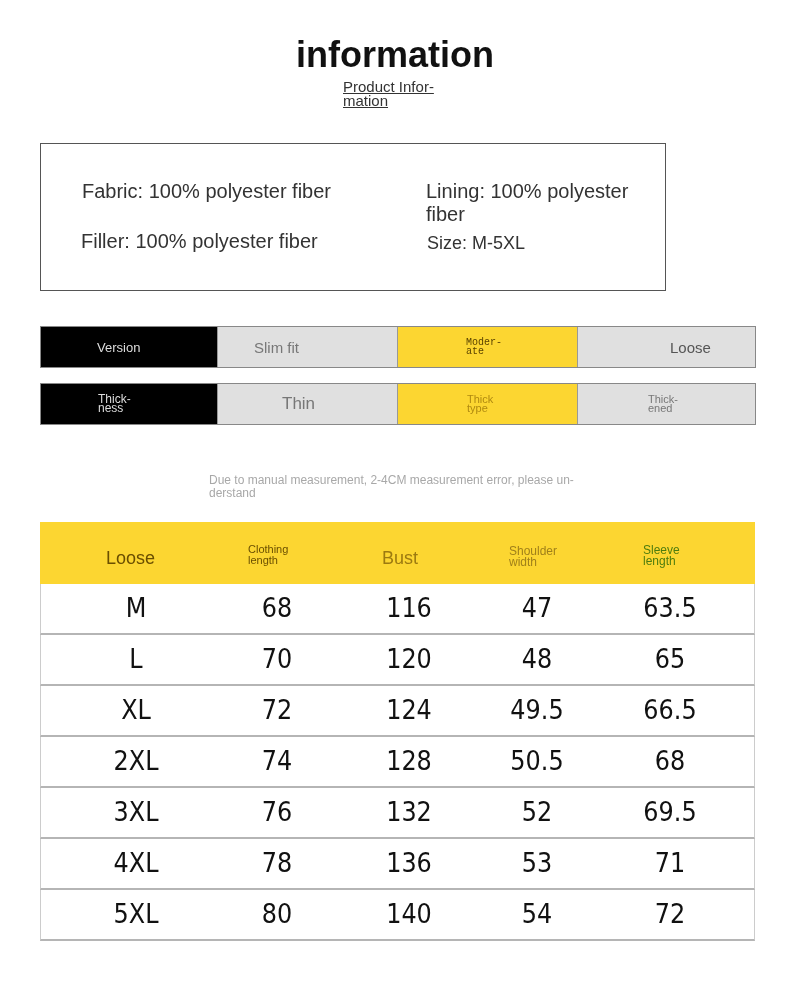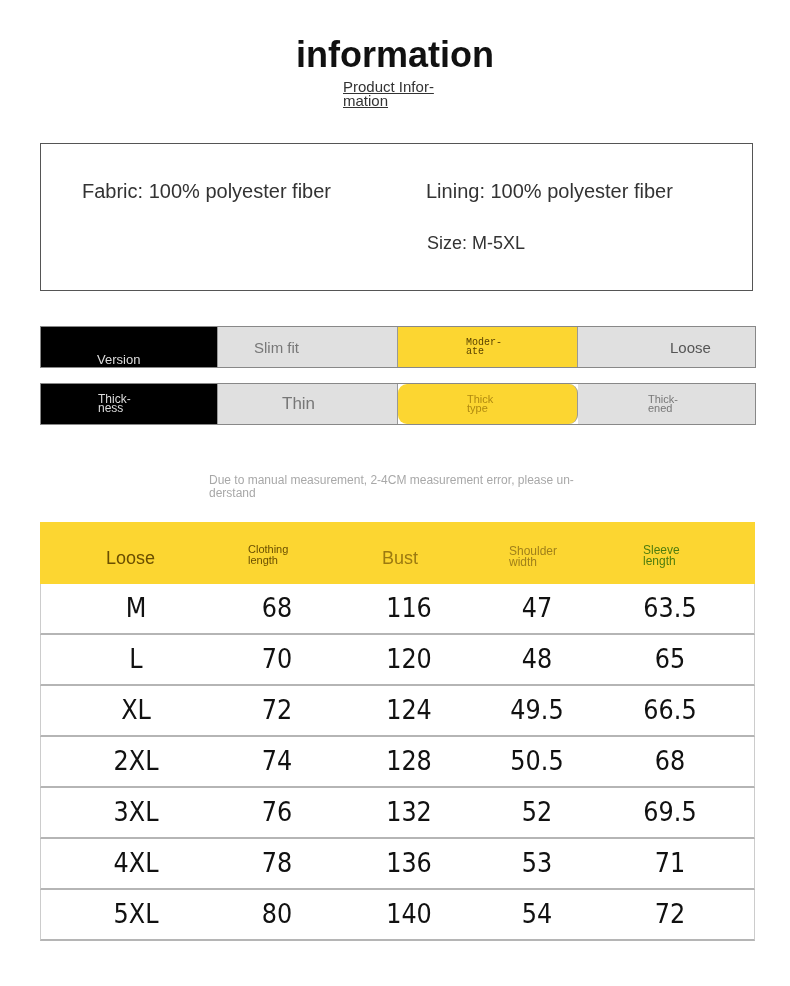--- a/index.html
+++ b/index.html
@@ -1,19 +1,19 @@
 <!DOCTYPE html>
 <html><head>
 <meta charset="utf-8">
 <style>
   html, body { margin: 0; padding: 0; background: #ffffff; }
   body { width: 790px; height: 986px; position: relative; overflow: hidden; font-family: "Liberation Sans", sans-serif; }
   .title { position: absolute; left: 0; width: 790px; top: 34px; text-align: center; font-size: 36px; font-weight: bold; color: #111; letter-spacing: 0px; font-family: "Liberation Sans", sans-serif; }
   .subtitle { position: absolute; left: 343px; top: 80px; width: 120px; font-size: 15px; line-height: 14px; color: #333; }
-  .infobox { position: absolute; left: 40px; top: 143px; width: 713px; height: 148px; border: 1.5px solid #555; box-sizing: border-box; }
+  .infobox { position: absolute; left: 40px; top: 143px; width: 626px; height: 148px; border: 1.5px solid #555; box-sizing: border-box; }
   .info { position: absolute; font-size: 20px; color: #333; font-family: "Liberation Sans Narrow", "Liberation Sans", sans-serif; }
   .attr-row { position: absolute; left: 40px; width: 716px; height: 42px; display: flex; box-sizing: border-box; border: 1px solid #888; }
   .attr-cell { height: 100%; display: flex; align-items: center; box-sizing: border-box; border-right: 1px solid #999; }
   .attr-cell:last-child { border-right: none; }
   .c-black { background: #000; color: #ddd; }
   .c-gray { background: #e0e0e0; color: #777; }
   .c-yellow { background: #fcd631; color: #8a6a00; }
   .note { position: absolute; left: 209px; top: 474px; width: 390px; font-size: 12px; line-height: 13px; color: #a8a8a8; }
   .table { position: absolute; left: 40px; top: 522px; width: 715px; }
   .thead { height: 62px; background: #fcd631; display: flex; align-items: center; }
@@ -24,25 +24,26 @@
 </head>
 <body>
 
 <div class="title">information</div>
 <div class="subtitle" style="white-space: pre-line; text-decoration: underline;">Product Infor-
 mation</div>
 
 <div class="infobox">
   <div class="info" style="left:41px; top:36px;">Fabric: 100% polyester fiber</div>
   <div class="info" style="left:385px; top:36px;">Lining: 100% polyester fiber</div>
+  <div class="info" style="left:40px; top:86px;">Filler: 100% polyester fiber</div>
   <div class="info" style="left:386px; top:89px; font-size:18px;">Size: M-5XL</div>
 </div>
 
 <div class="attr-row" style="top:326px;">
-  <div class="attr-cell c-black" style="width:177px; padding-left:56px; font-size:13px;align-items:flex-end;">
+  <div class="attr-cell c-black" style="width:177px; padding-left:56px; font-size:13px;">
     <span style="white-space:pre-line;">Version</span>
   </div>
   <div class="attr-cell c-gray" style="width:180px; padding-left:36px; font-size:15px;">
     <span>Slim fit</span>
   </div>
   <div class="attr-cell c-yellow" style="width:180px; padding-left:68px; font-size:10px; line-height:9px; color:#5a4300;">
     <span style="white-space:pre-line;font-family:Liberation Mono, monospace;">Moder-
 ate</span>
   </div>
   <div class="attr-cell c-gray" style="flex:1; padding-left:92px; font-size:15px; color:#555;">
@@ -51,21 +52,21 @@
 </div>
 
 <div class="attr-row" style="top:383px;">
   <div class="attr-cell c-black" style="width:177px; padding-left:57px; font-size:12px; line-height:9px;">
     <span style="white-space:pre-line;">Thick-
 ness</span>
   </div>
   <div class="attr-cell c-gray" style="width:180px; padding-left:64px; font-size:17px;">
     <span>Thin</span>
   </div>
-  <div class="attr-cell c-yellow" style="width:180px; padding-left:69px; font-size:11px; line-height:9px; color:#b08a10;border-radius:9px;">
+  <div class="attr-cell c-yellow" style="width:180px; padding-left:69px; font-size:11px; line-height:9px; color:#b08a10;">
     <span style="white-space:pre-line;">Thick
 type</span>
   </div>
   <div class="attr-cell c-gray" style="flex:1; padding-left:70px; font-size:11px; line-height:9px; color:#777;">
     <span style="white-space:pre-line;">Thick-
 ened</span>
   </div>
 </div>
 
 <div class="note" style="white-space:pre-line;">Due to manual measurement, 2-4CM measurement error, please un-

